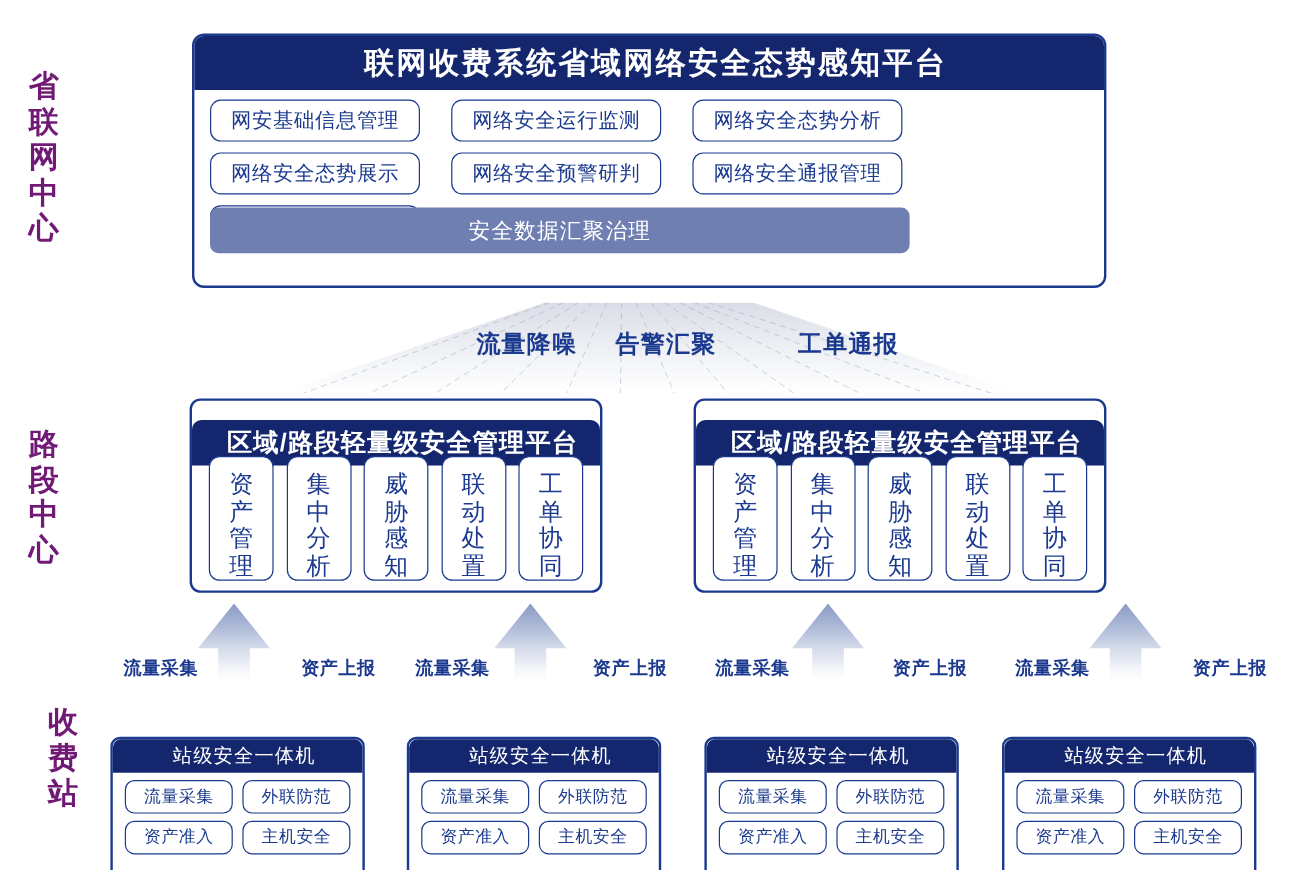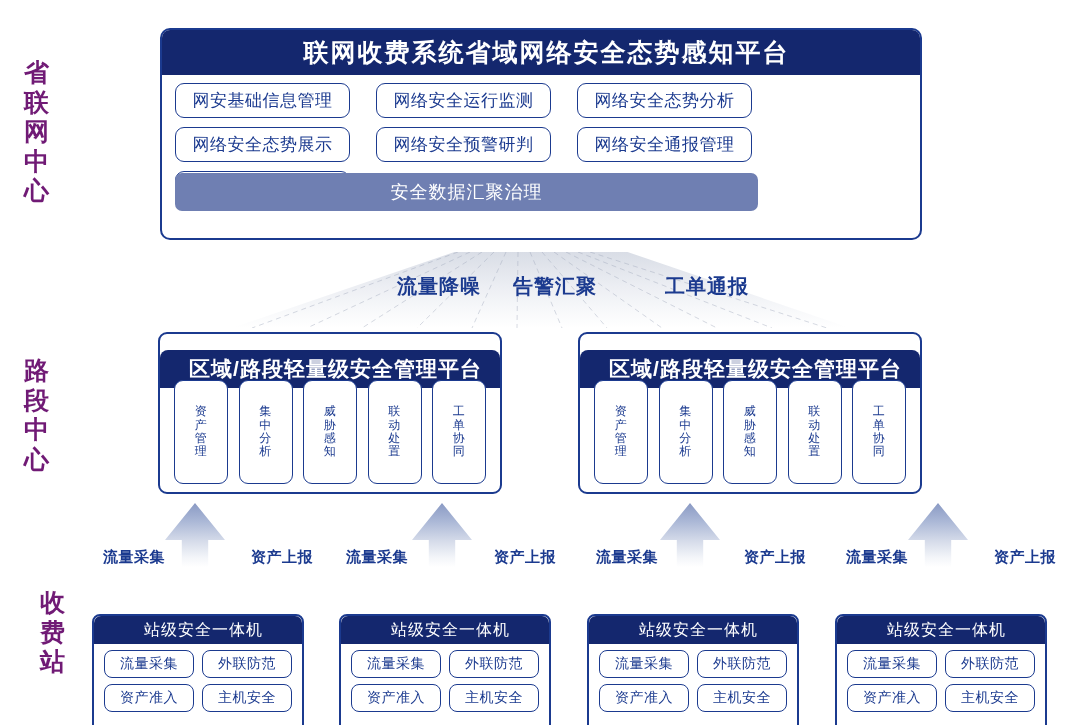--- a/index.html
+++ b/index.html
@@ -172,25 +172,25 @@
     display: flex;
     justify-content: space-between;
   }
   .vpill {
     width: 54px;
     height: 104px;
     border: 1.6px solid #1b3a8f;
     border-radius: 9px;
     background: #ffffff;
     color: #1b3a8f;
-    font-size: 12px;
+    font-size: 20px;
     line-height: 1.12;
     letter-spacing: 0.5px;
     display: flex;
-    align-items: center;
+    align-items: flex-end;
     justify-content: center;
     box-sizing: border-box;
     text-align: center;
   }
   .vpill span {
     display: block;
     width: 20px;
     word-break: break-all;
   }
 

